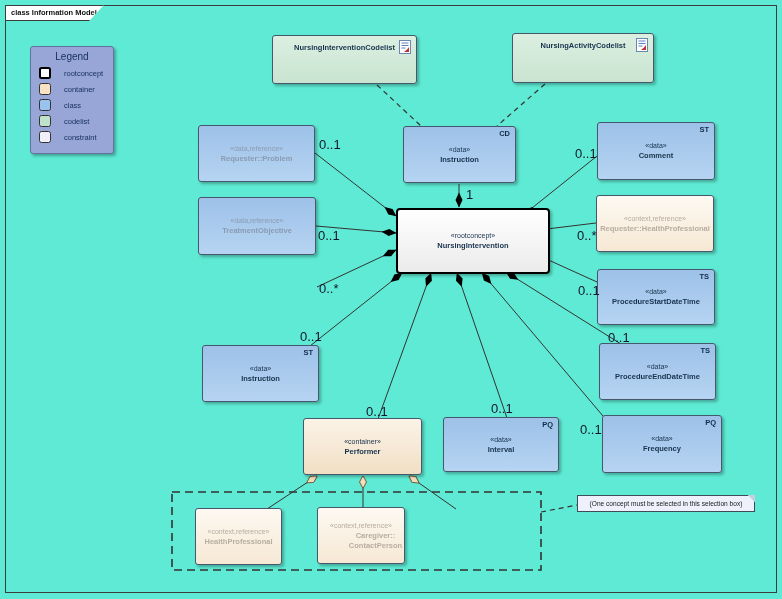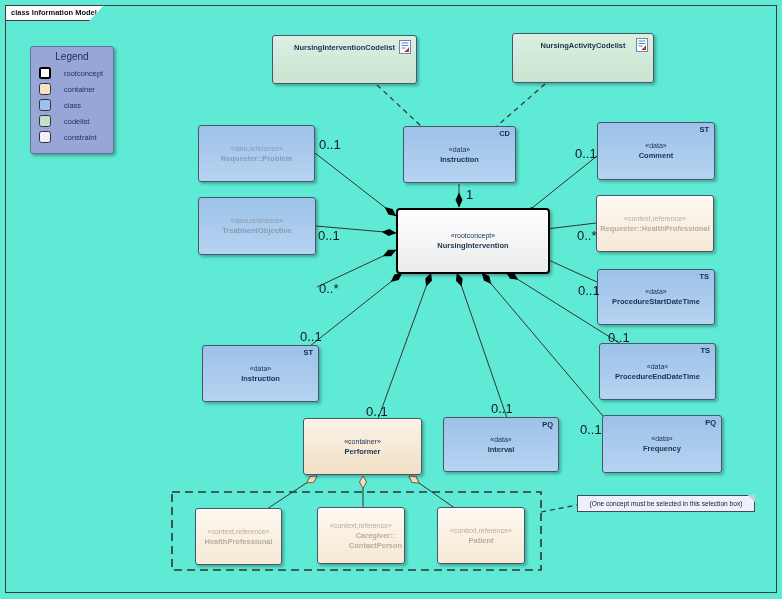--- a/index.html
+++ b/index.html
@@ -216,24 +216,20 @@
   </div>
 
   <div class="node tanref muted-tan" style="left:195px;top:508px;width:87px;height:57px">
     <span class="st">«context,reference»</span>
     <span class="nm">HealthProfessional</span>
   </div>
   <div class="node tanref muted-tan" style="left:317px;top:507px;width:88px;height:57px">
     <span class="st">«context,reference»</span>
     <span class="nm wrap">Caregiver:: ContactPerson</span>
   </div>
-  <div class="node tanref muted-tan" style="left:437px;top:507px;width:88px;height:57px">
-    <span class="st">«context,reference»</span>
-    <span class="nm">Patient</span>
-  </div>
 
   <span class="mult" style="left:466px;top:187px">1</span>
   <span class="mult" style="left:319px;top:137px">0..1</span>
   <span class="mult" style="left:318px;top:228px">0..1</span>
   <span class="mult" style="left:319px;top:281px">0..*</span>
   <span class="mult" style="left:300px;top:329px">0..1</span>
   <span class="mult" style="left:575px;top:146px">0..1</span>
   <span class="mult" style="left:577px;top:228px">0..*</span>
   <span class="mult" style="left:578px;top:283px">0..1</span>
   <span class="mult" style="left:608px;top:330px">0..1</span>

